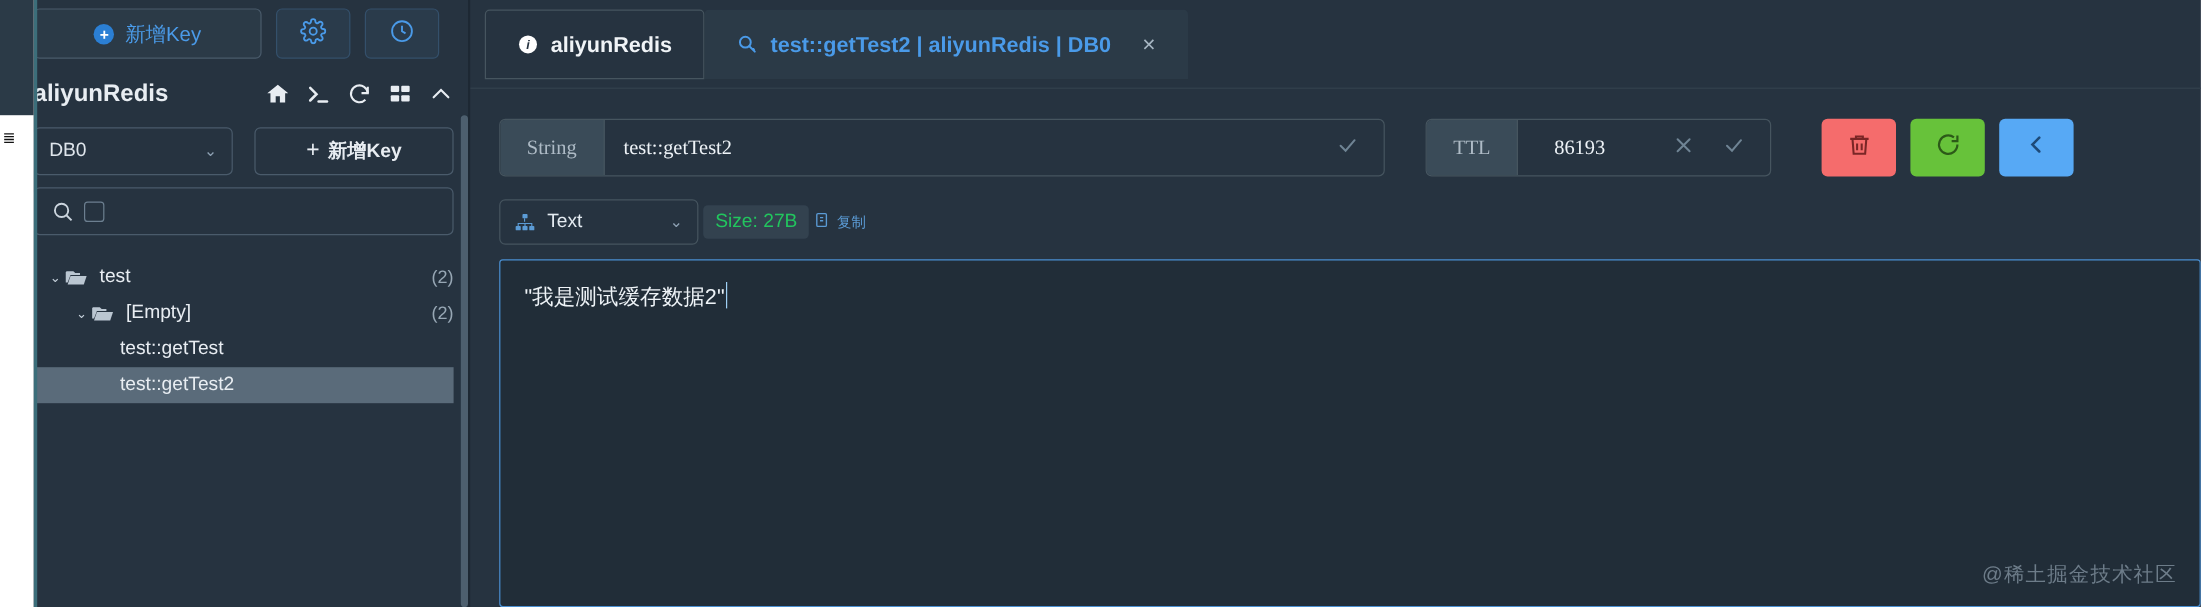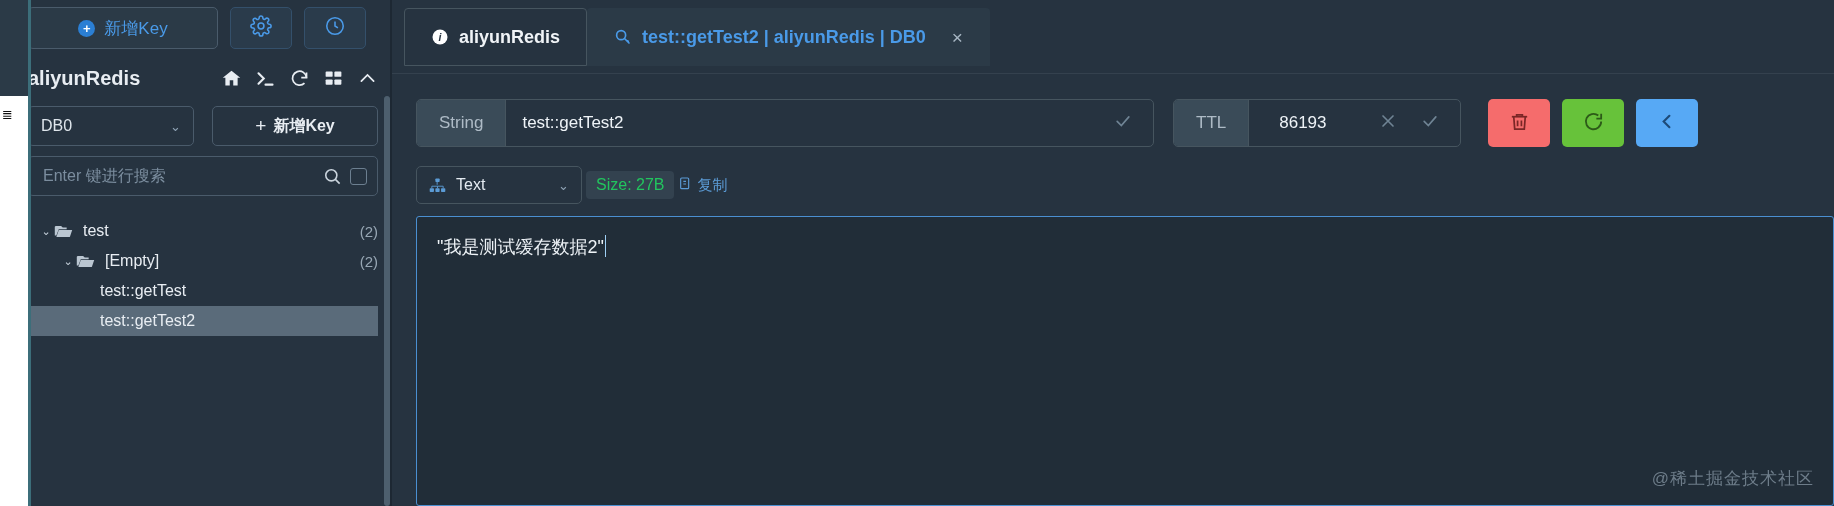--- a/index.html
+++ b/index.html
@@ -234,23 +234,24 @@
   }
   .tab .tab-ico { display: flex; align-items: center; }
   .tab .tab-ico svg { width: 18px; height: 18px; }
   .tab .tab-close {
     margin-left: 16px; font-size: 19px; font-weight: normal;
     color: #a7b6c3; cursor: pointer; line-height: 1;
   }
 
   
   .key-row {
-    display: flex; align-items: center; gap: 1px;
+    display: flex; align-items: center; gap: 16px;
     padding: 22px 0 0 24px;
     height: 76px;
+    font-family: Liberation Serif, serif;
   }
   .input-group {
     display: flex; align-items: stretch;
     height: 48px;
     border: 1px solid #46555f; border-radius: 5px;
     overflow: hidden;
     background: #263340;
   }
   .ig-label {
     display: flex; align-items: center; justify-content: center;
@@ -310,21 +311,21 @@
   .size-badge {
     height: 28px;
     padding: 0 10px;
     background: #33424f;
     border-radius: 4px;
     display: flex; align-items: center;
     color: #22c55e; font-size: 16px;
   }
   .copy-link {
     display: flex; align-items: center; gap: 3px;
-    color: #5b9bd5; font-size: 15px;
+    color: #5b9bd5; font-size: 12px;
     cursor: pointer;
   }
   .copy-link svg { width: 16px; height: 16px; }
 
   
   .editor {
     margin: 10px 0 0 24px;
     width: 1418px;
     height: 290px;
     background: #212d38;
@@ -432,21 +433,20 @@
         <span class="chev">⌄</span>
       </div>
       <div class="btn-addkey">
         <span class="pl">+</span>
         <span>新增Key</span>
       </div>
     </div>
 
     <div class="search-row">
       <div class="search-box">
-        <input type="text" placeholder="Enter 键进行搜索" style="">
         <span class="mag">
           <svg viewBox="0 0 24 24" fill="none" stroke="currentColor" stroke-width="2">
               <circle cx="10.5" cy="10.5" r="7"></circle>
               <path d="M15.6 15.6L21 21"></path>
             </svg>
         </span>
         <span class="chk"></span>
       </div>
     </div>
 

